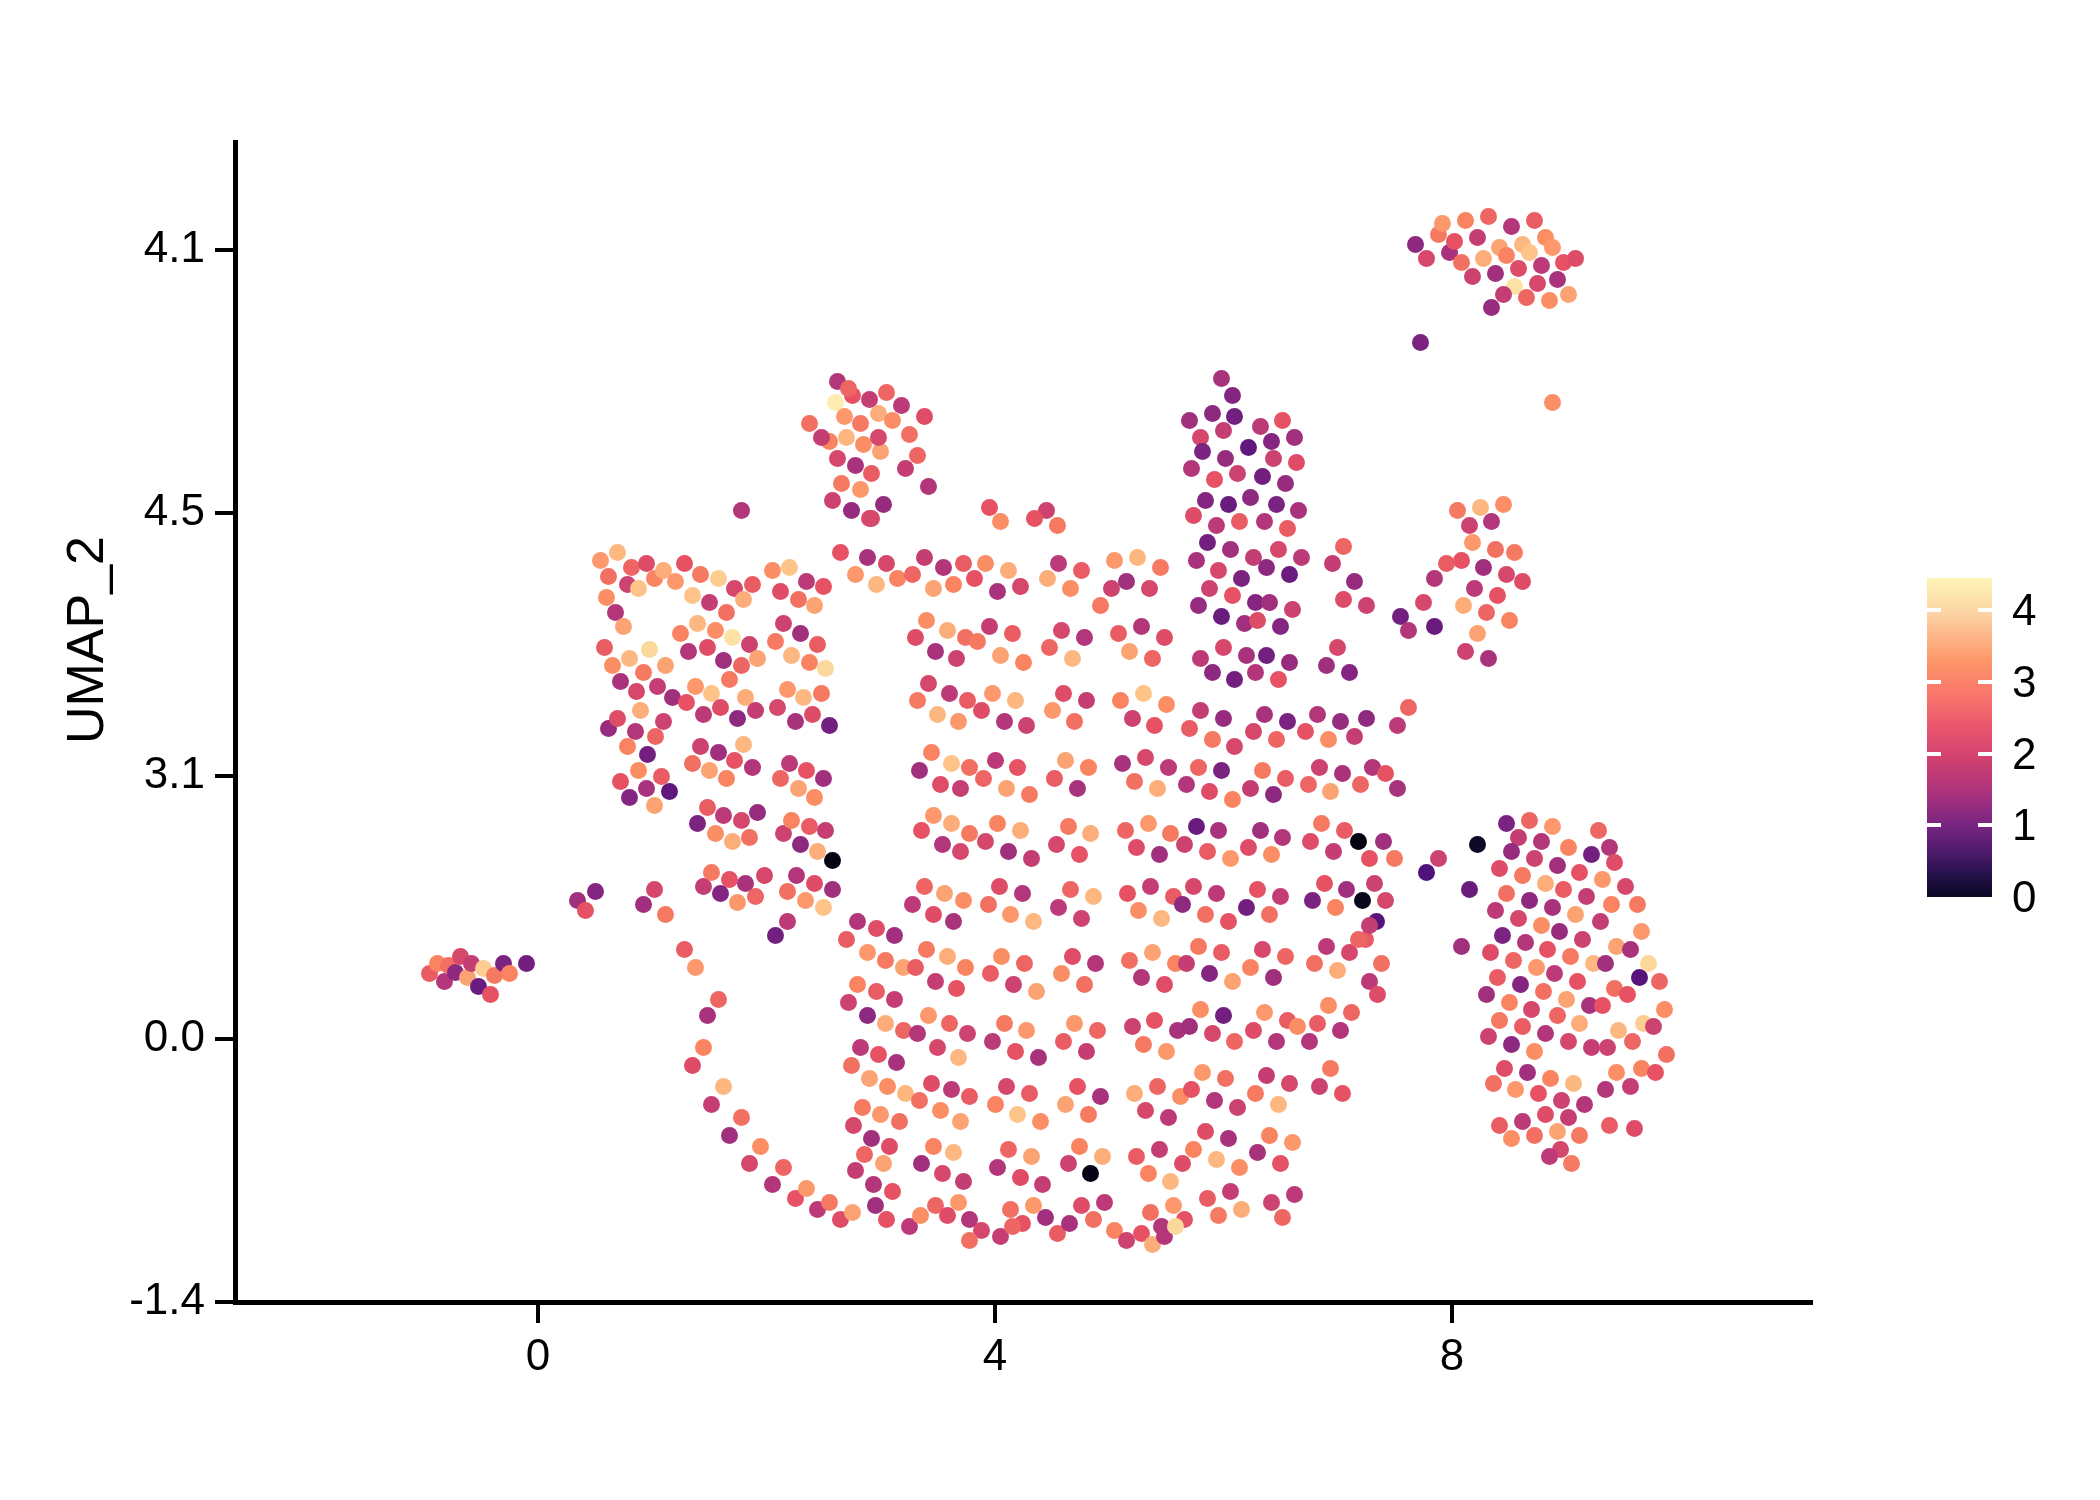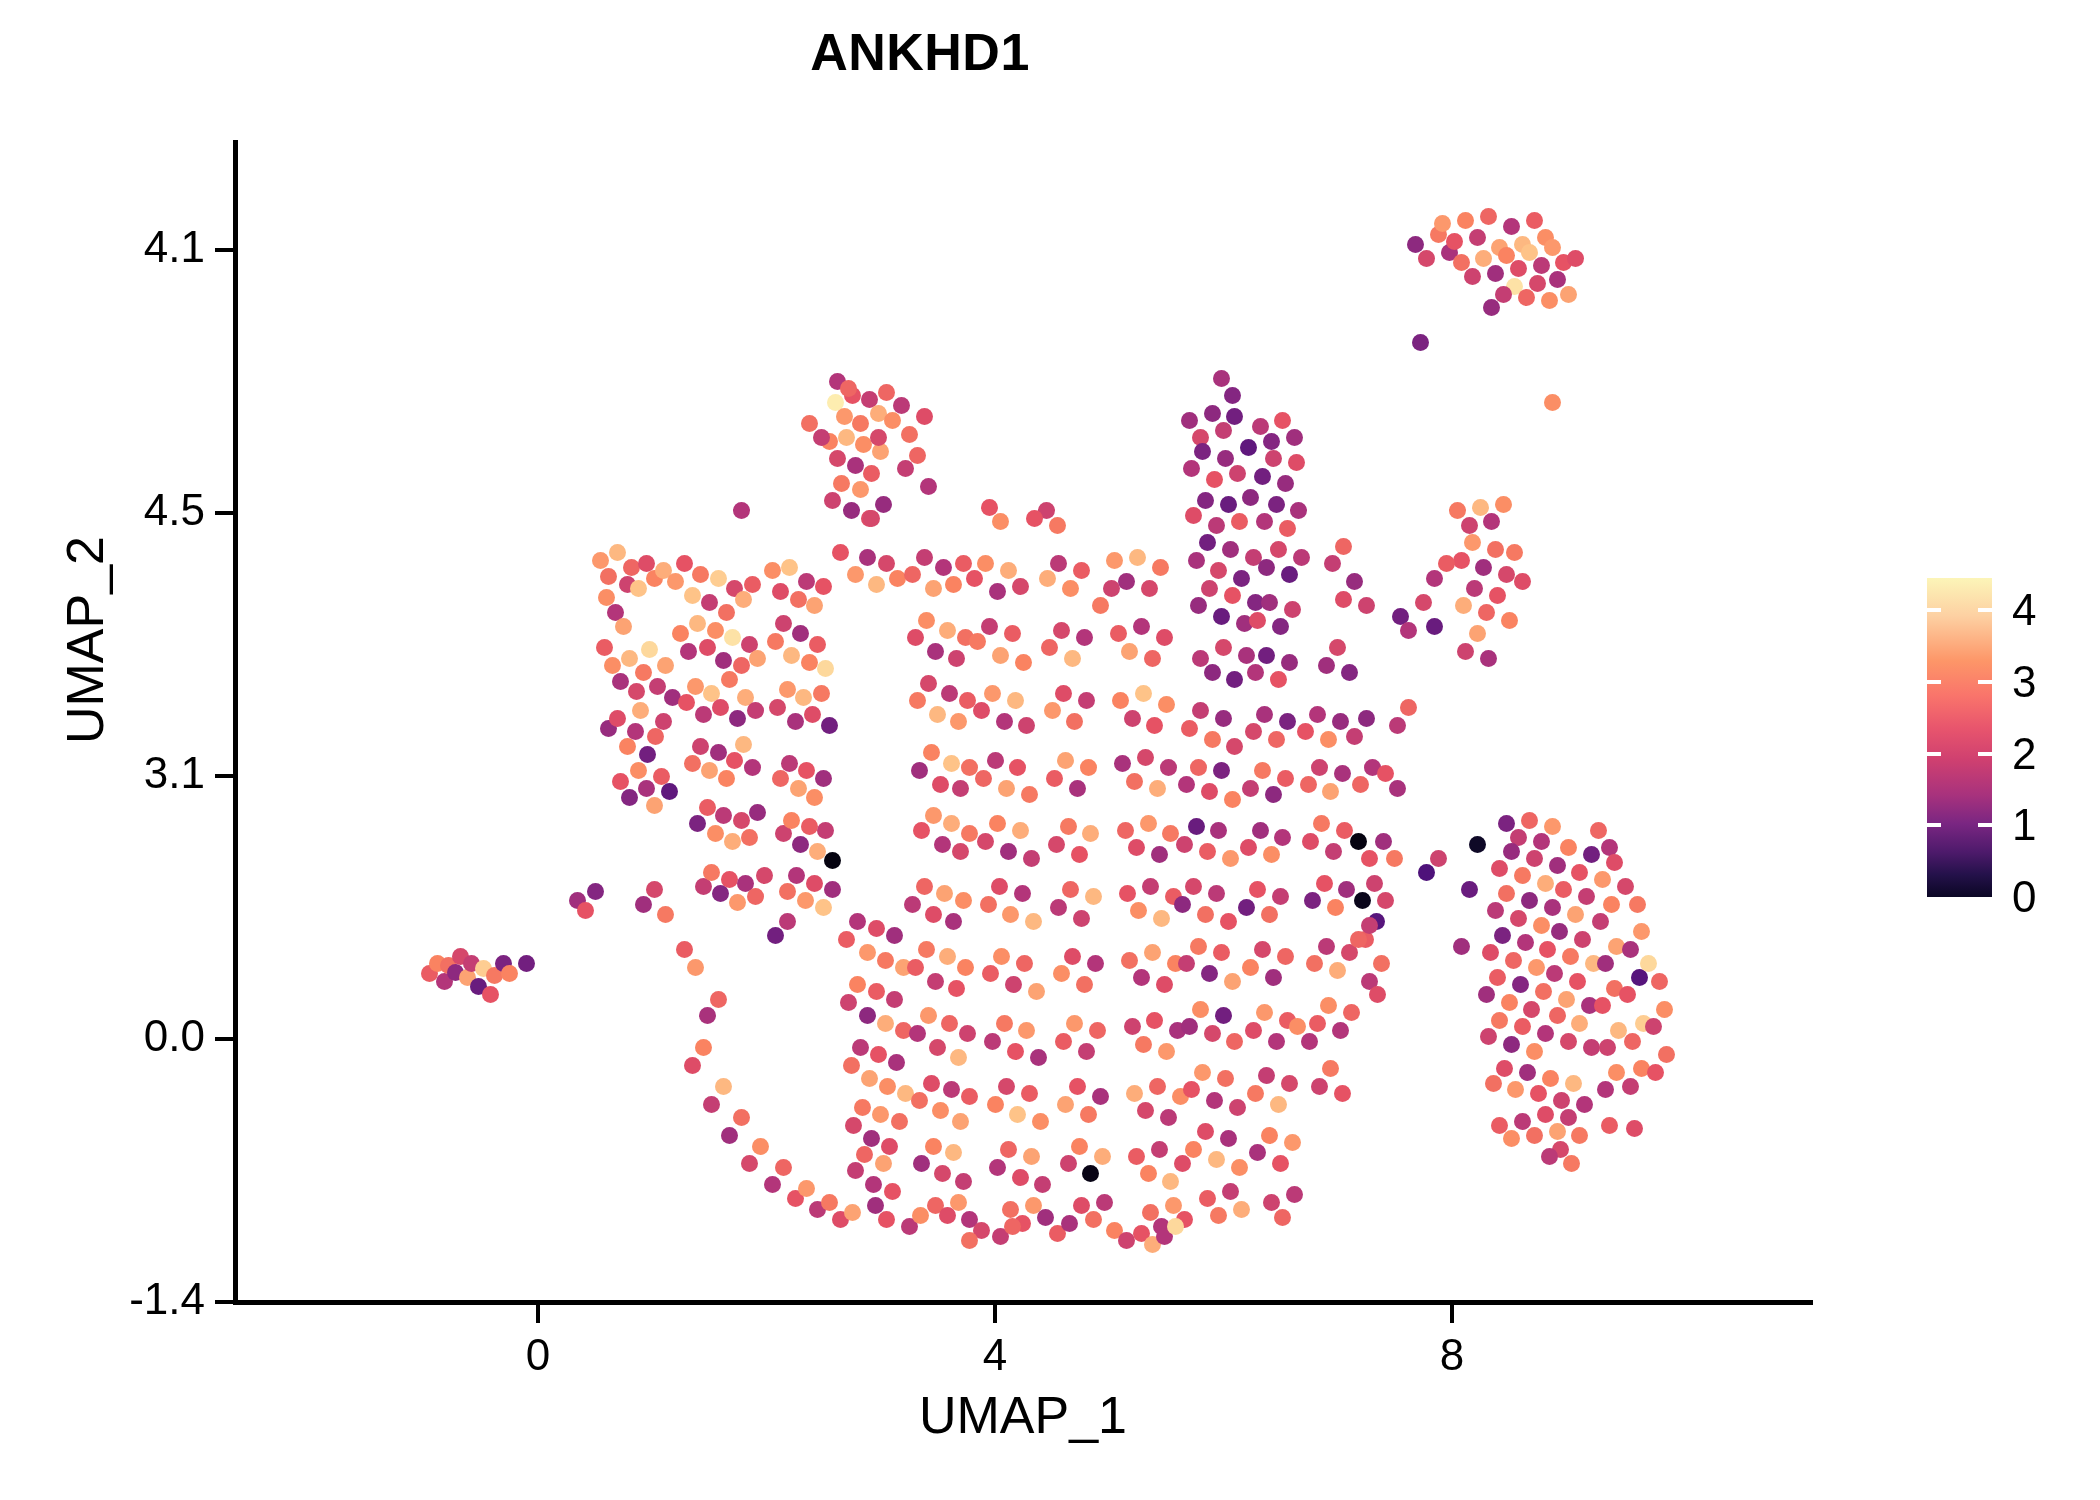--- a/index.html
+++ b/index.html
@@ -73,21 +73,20 @@
     font-size:44px;color:#000;
     transform:translateY(-50%);
     white-space:nowrap;
   }
 </style>
 </head>
 <body>
 
 <div id="plot-root">
 
-  <div id="chart-title">ANKHD1</div>
 
   <div id="y-axis-line" class="axis-line"></div>
   <div id="x-axis-line" class="axis-line"></div>
 
   <div id="y-ticks">
       <div class="tick-mark y-tick" style="top: 1300px;"></div>
       <div class="y-tick-label" style="left: 0px; width: 205px; top: 1274px;">-1.4</div>
       <div class="tick-mark y-tick" style="top: 1037px;"></div>
       <div class="y-tick-label" style="left: 0px; width: 205px; top: 1011px;">0.0</div>
       <div class="tick-mark y-tick" style="top: 774px;"></div>
@@ -100,21 +99,20 @@
   <div id="x-ticks">
       <div class="tick-mark x-tick" style="left: 536px;"></div>
       <div class="x-tick-label" style="left: 538px;">0</div>
       <div class="tick-mark x-tick" style="left: 993px;"></div>
       <div class="x-tick-label" style="left: 995px;">4</div>
       <div class="tick-mark x-tick" style="left: 1450px;"></div>
       <div class="x-tick-label" style="left: 1452px;">8</div>
     </div>
 
   <div id="y-axis-title">UMAP_2</div>
-  <div id="x-axis-title">UMAP_1</div>
 
   <div id="panel">
       <div class="pt" style="left: 182.962px; top: 825.276px; width: 17px; height: 17px; background: rgb(234, 92, 99);"></div>
       <div class="pt" style="left: 190.96px; top: 814.756px; width: 17px; height: 17px; background: rgb(250, 131, 97);"></div>
       <div class="pt" style="left: 197.815px; top: 832.64px; width: 17px; height: 17px; background: rgb(179, 53, 122);"></div>
       <div class="pt" style="left: 202.385px; top: 816.86px; width: 17px; height: 17px; background: rgb(242, 112, 98);"></div>
       <div class="pt" style="left: 209.24px; top: 824.224px; width: 17px; height: 17px; background: rgb(141, 41, 127);"></div>
       <div class="pt" style="left: 213.81px; top: 808.444px; width: 17px; height: 17px; background: rgb(213, 72, 107);"></div>
       <div class="pt" style="left: 220.665px; top: 829.484px; width: 17px; height: 17px; background: rgb(252, 163, 115);"></div>
       <div class="pt" style="left: 225.235px; top: 814.756px; width: 17px; height: 17px; background: rgb(196, 62, 115);"></div>

